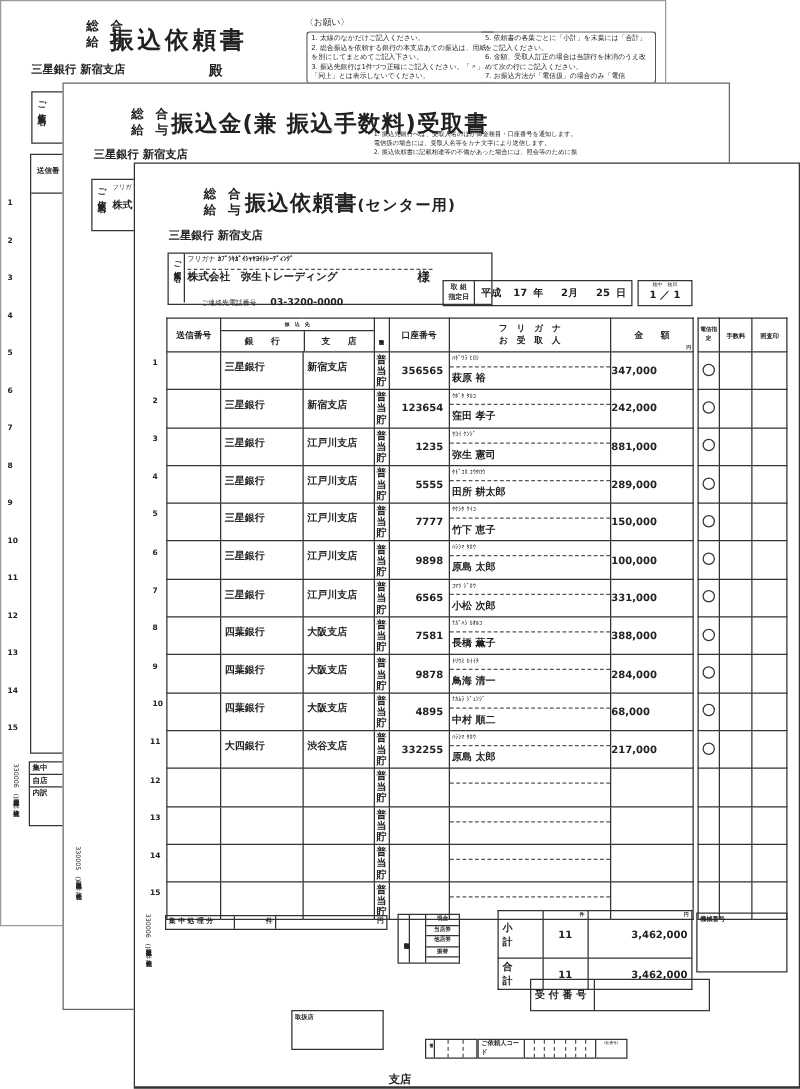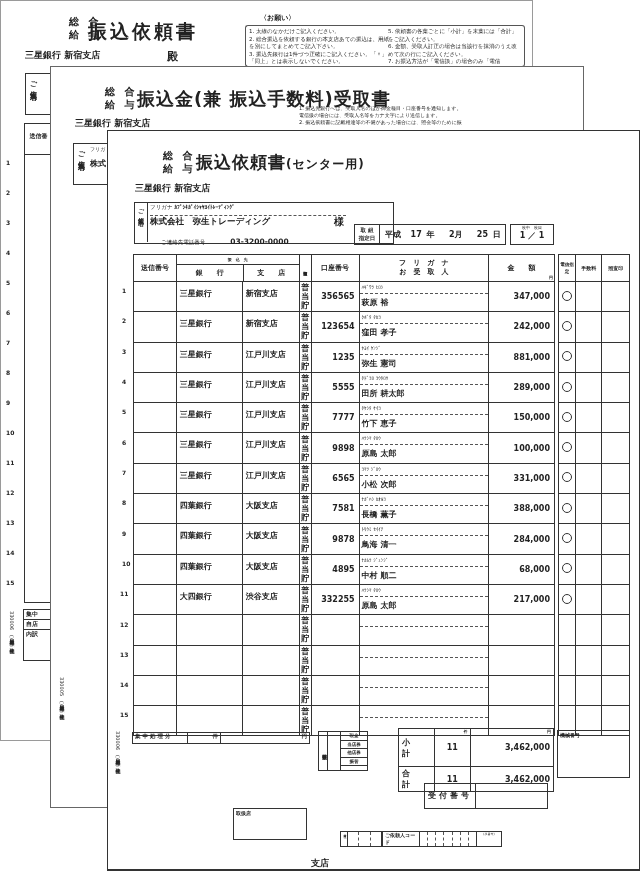--- a/index.html
+++ b/index.html
@@ -15,41 +15,41 @@
   .small{font-size:6px;line-height:8px;}
   .notes{font-size:5.5px;line-height:7.5px;border:1px solid #555;border-radius:3px;padding:2px 3px;box-sizing:border-box;}
   .vert{writing-mode:vertical-rl;font-size:7px;font-weight:bold;letter-spacing:1px;}
   .box{border:1.5px solid #333;box-sizing:border-box;}
   table.main{border-collapse:collapse;position:absolute;}
   table.main td, table.main th{border:1px solid #333;padding:0;font-size:8px;font-weight:bold;}
   table.main th{font-size:7px;height:26px;}
   .rownum{position:absolute;font-size:6px;font-weight:bold;}
   .furi{font-size:5px;font-weight:normal;border-bottom:1px dashed #555;height:11px;line-height:11px;padding-left:2px;white-space:nowrap;overflow:hidden;}
   .name{font-size:8px;padding-left:2px;line-height:17px;}
-  .amt{text-align:right;padding-right:4px !important;}
+  .amt{text-align:left;padding-right:4px !important;}
   .acct{text-align:right;padding-right:4px !important;}
   .type{font-size:6px;text-align:center;line-height:9px;width:10px;}
   .circle{display:inline-block;width:8px;height:8px;border:1.2px solid #333;border-radius:50%;}
   .vtext{writing-mode:vertical-rl;font-size:5px;}
   .sm-table{border-collapse:collapse;position:absolute;}
   .sm-table td{border:1px solid #333;font-size:8px;font-weight:bold;padding:0 3px;}
 </style>
 </head>
 <body>
 
 <div class="page" id="p1">
   <div class="abs kind" style="left:68px;top:14px;">
     <div>総 合</div>
     <div>給 与</div>
   </div>
   <div class="abs title" style="left:87px;top:18px;font-size:19px;letter-spacing:3px;">振込依頼書</div>
   <div class="abs bank" style="left:24px;top:48px;">三星銀行 新宿支店</div>
   <div class="abs" style="left:166px;top:48px;font-size:11px;font-weight:bold;">殿</div>
 
-  <div class="abs" style="left:259px;top:12px;font-size:7px;font-weight:bold;">〈お願い〉</div>
+  <div class="abs" style="left:243px;top:12px;font-size:7px;font-weight:normal;">〈お願い〉</div>
   <div class="abs notes" style="left:244px;top:24px;width:150px;height:42px;border-right:none;border-radius:3px 0 0 3px;">
     <div>1. 太線のなかだけご記入ください。</div>
     <div>2. 総合振込を依頼する銀行の本支店あての振込は、用紙を別にしてまとめてご記入下さい。</div>
     <div>3. 振込先銀行は1件づつ正確にご記入ください。「〃」「同上」とは表示しないでください。</div>
   </div>
   <div class="abs notes" style="left:384px;top:24px;width:140px;height:42px;border-left:none;border-radius:0 3px 3px 0;">
     <div>5. 依頼書の各葉ごとに「小計」を末葉には「合計」をご記入ください。</div>
     <div>6. 金額、受取人訂正の場合は当該行を抹消のうえ改めて次の行にご記入ください。</div>
     <div>7. お振込方法が「電信扱」の場合のみ「電信</div>
   </div>
@@ -120,21 +120,21 @@
       <div class="vert" style="font-size:6px;margin:1px 0 0 1px;">ご依頼人名</div>
     </div>
     <div class="abs" style="left:15px;top:1px;width:196px;font-size:5.5px;border-bottom:1px dashed #555;height:11px;white-space:nowrap;">
       <span>フリガナ</span>
       <span style="font-weight:bold;">ｶﾌﾞｼｷｶﾞｲｼｬﾔﾖｲﾄﾚｰﾃﾞｨﾝｸﾞ</span>
     </div>
     <div class="abs" style="left:15px;top:13px;font-size:8.5px;font-weight:bold;white-space:nowrap;">株式会社　弥生トレーディング</div>
     <div class="abs" style="left:199px;top:12px;font-size:10px;font-weight:bold;">様</div>
     <div class="abs" style="left:26px;top:26px;white-space:nowrap;">
       <span style="font-size:5.5px;">ご連絡先電話番号</span>
-      <span style="font-size:7.5px;font-weight:bold;margin-left:20px;">03-3200-0000</span>
+      <span style="font-size:7.5px;font-weight:bold;margin-left:6px;">03-3200-0000</span>
     </div>
   </div>
 
   <div class="abs box" style="left:246px;top:93px;width:152px;height:21px;">
     <div class="abs" style="left:0;top:0;width:24px;height:18px;border-right:1px solid #333;font-size:5.5px;font-weight:bold;line-height:8px;text-align:center;padding-top:1px;">
       <div>取 組</div>
       <div>指定日</div>
     </div>
     <div class="abs" style="left:30px;top:4px;font-size:8px;font-weight:bold;white-space:nowrap;word-spacing:2px;">
       <span>平成</span>&nbsp;
@@ -571,21 +571,21 @@
       <td style="text-align:center;">11</td>
       <td style="text-align:right;">3,462,000</td>
     </tr>
   </tbody>
     </table>
 
   <div class="abs" style="left:449px;top:599px;width:73px;height:48px;border:1.5px solid #333;box-sizing:border-box;">
     <div style="font-size:5px;font-weight:bold;padding:1px 2px;">機械番号</div>
   </div>
 
-  <div class="abs" style="left:316px;top:652px;width:124px;height:26px;border:1.5px solid #333;box-sizing:border-box;display:flex;">
+  <div class="abs" style="left:316px;top:652px;width:144px;height:26px;border:1.5px solid #333;box-sizing:border-box;display:flex;">
     <div style="width:50px;border-right:1px solid #333;font-size:8px;font-weight:bold;letter-spacing:3px;line-height:23px;text-align:center;">受付番号</div>
     <div style="flex:1;"></div>
   </div>
 
   <div class="abs" style="left:125px;top:677px;width:74px;height:32px;border:1px solid #333;box-sizing:border-box;">
     <div style="font-size:5px;font-weight:bold;padding:1px 2px;">取扱店</div>
   </div>
   <div class="abs" style="left:203px;top:726px;font-size:9px;font-weight:bold;">支店</div>
 
   <div class="abs" style="left:232px;top:700px;width:42px;height:16px;border:1px solid #333;box-sizing:border-box;display:flex;">

